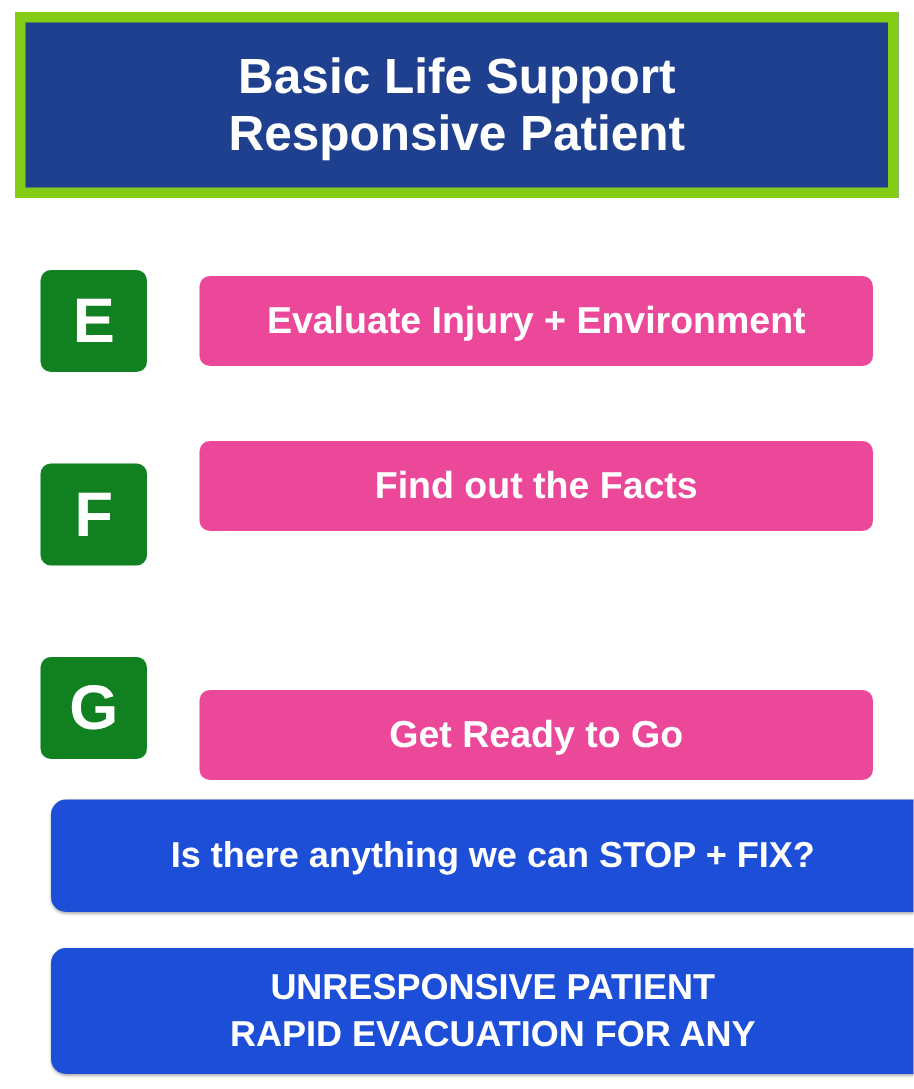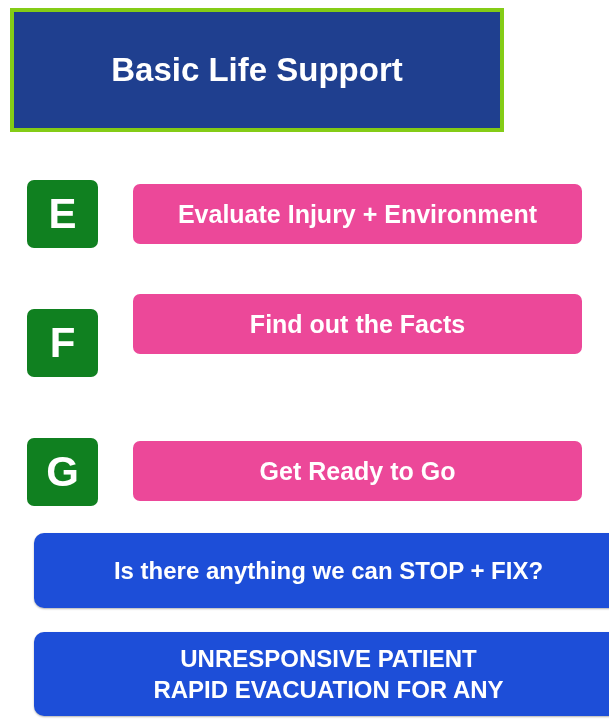--- a/index.html
+++ b/index.html
@@ -1,47 +1,48 @@
 <!DOCTYPE html>
 <html><head>
   <meta charset="utf-8">
   <style>
     html, body { margin:0; padding:0; background:#ffffff; }
     body { width:609px; height:726px; position:relative; overflow:hidden;
       font-family:"Liberation Sans", sans-serif; }
-    .header { position:absolute; left:10px; top:8px; width:494px; height:124px;
-      background:#1f3f8f; border:4px solid #84cc16; box-sizing:border-box;
+    .header { position:absolute; left:10px; top:8px; width:589px; height:124px;
+      background:#1f3f8f; border:7px solid #84cc16; box-sizing:border-box;
       display:flex; flex-direction:column; align-items:center; justify-content:center;
       color:#fff; font-weight:bold; font-size:33px; line-height:38px; }
     .letter { position:absolute; left:27px; width:71px; height:68px;
       background:#108020; border-radius:7px; color:#fff; font-weight:bold;
       font-size:42px; display:flex; align-items:center; justify-content:center; }
     .step { position:absolute; left:133px; width:449px; height:60px;
       background:#ec4899; border-radius:7px; color:#fff; font-weight:bold;
       font-size:25px; display:flex; align-items:center; justify-content:center; }
     .red { position:absolute; left:10px; width:589px; background:#1d4ed8;
       border-radius:10px; color:#fff; font-weight:bold; font-size:24px;
       display:flex; flex-direction:column; align-items:center; justify-content:center;
       box-shadow:0 1px 2px rgba(0,0,0,0.3); line-height:31px;margin-left:24px; }
   </style>
 </head>
 <body>
 
 <div class="header">
   <div>Basic Life Support</div>
+  <div>Responsive Patient</div>
 </div>
 
 <div class="letter" style="top:180px;">E</div>
 <div class="step" style="top:184px;">Evaluate Injury + Environment</div>
 
 <div class="letter" style="top:309px;">F</div>
 <div class="step" style="top:294px;">Find out the Facts</div>
 
 <div class="letter" style="top:438px;">G</div>
-<div class="step" style="top:441px;">Get Ready to Go</div>
+<div class="step" style="top:460px;">Get Ready to Go</div>
 
 <div class="red" style="top:533px; height:75px;">
   <div>Is there anything we can STOP + FIX?</div>
 </div>
 
 <div class="red" style="top:632px; height:84px;">
   <div>UNRESPONSIVE PATIENT</div>
   <div>RAPID EVACUATION FOR ANY</div>
 </div>
 

